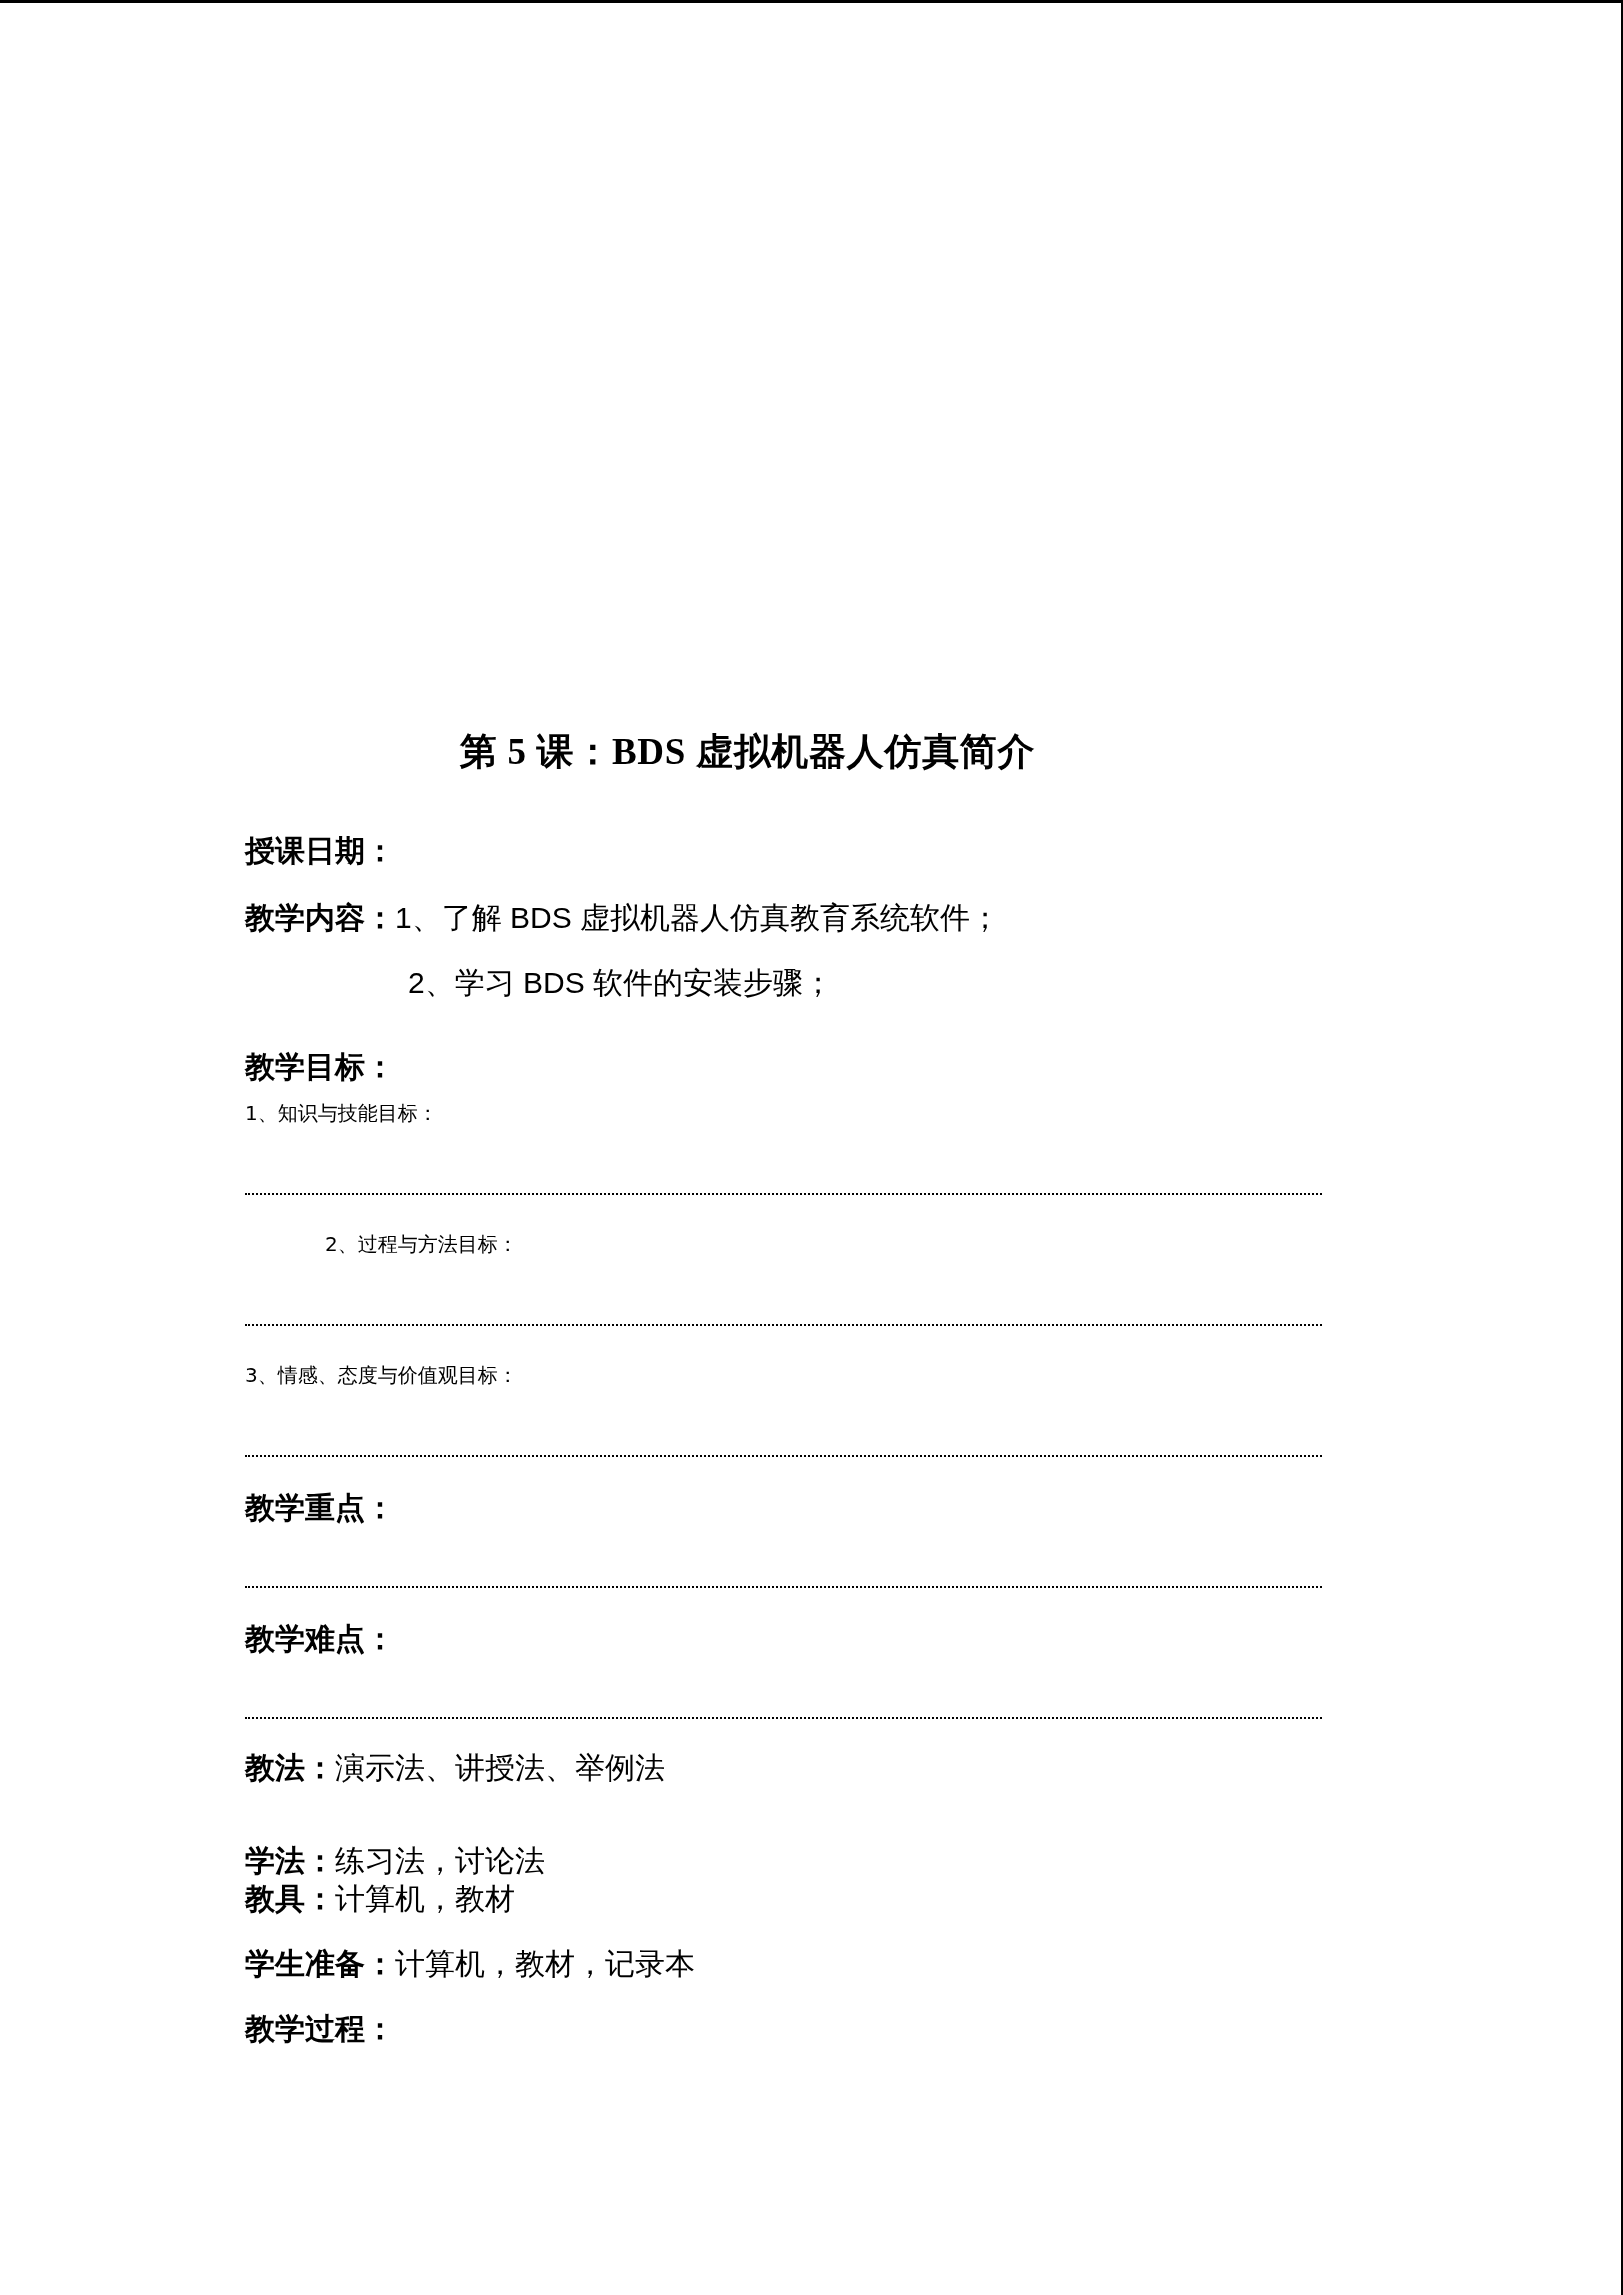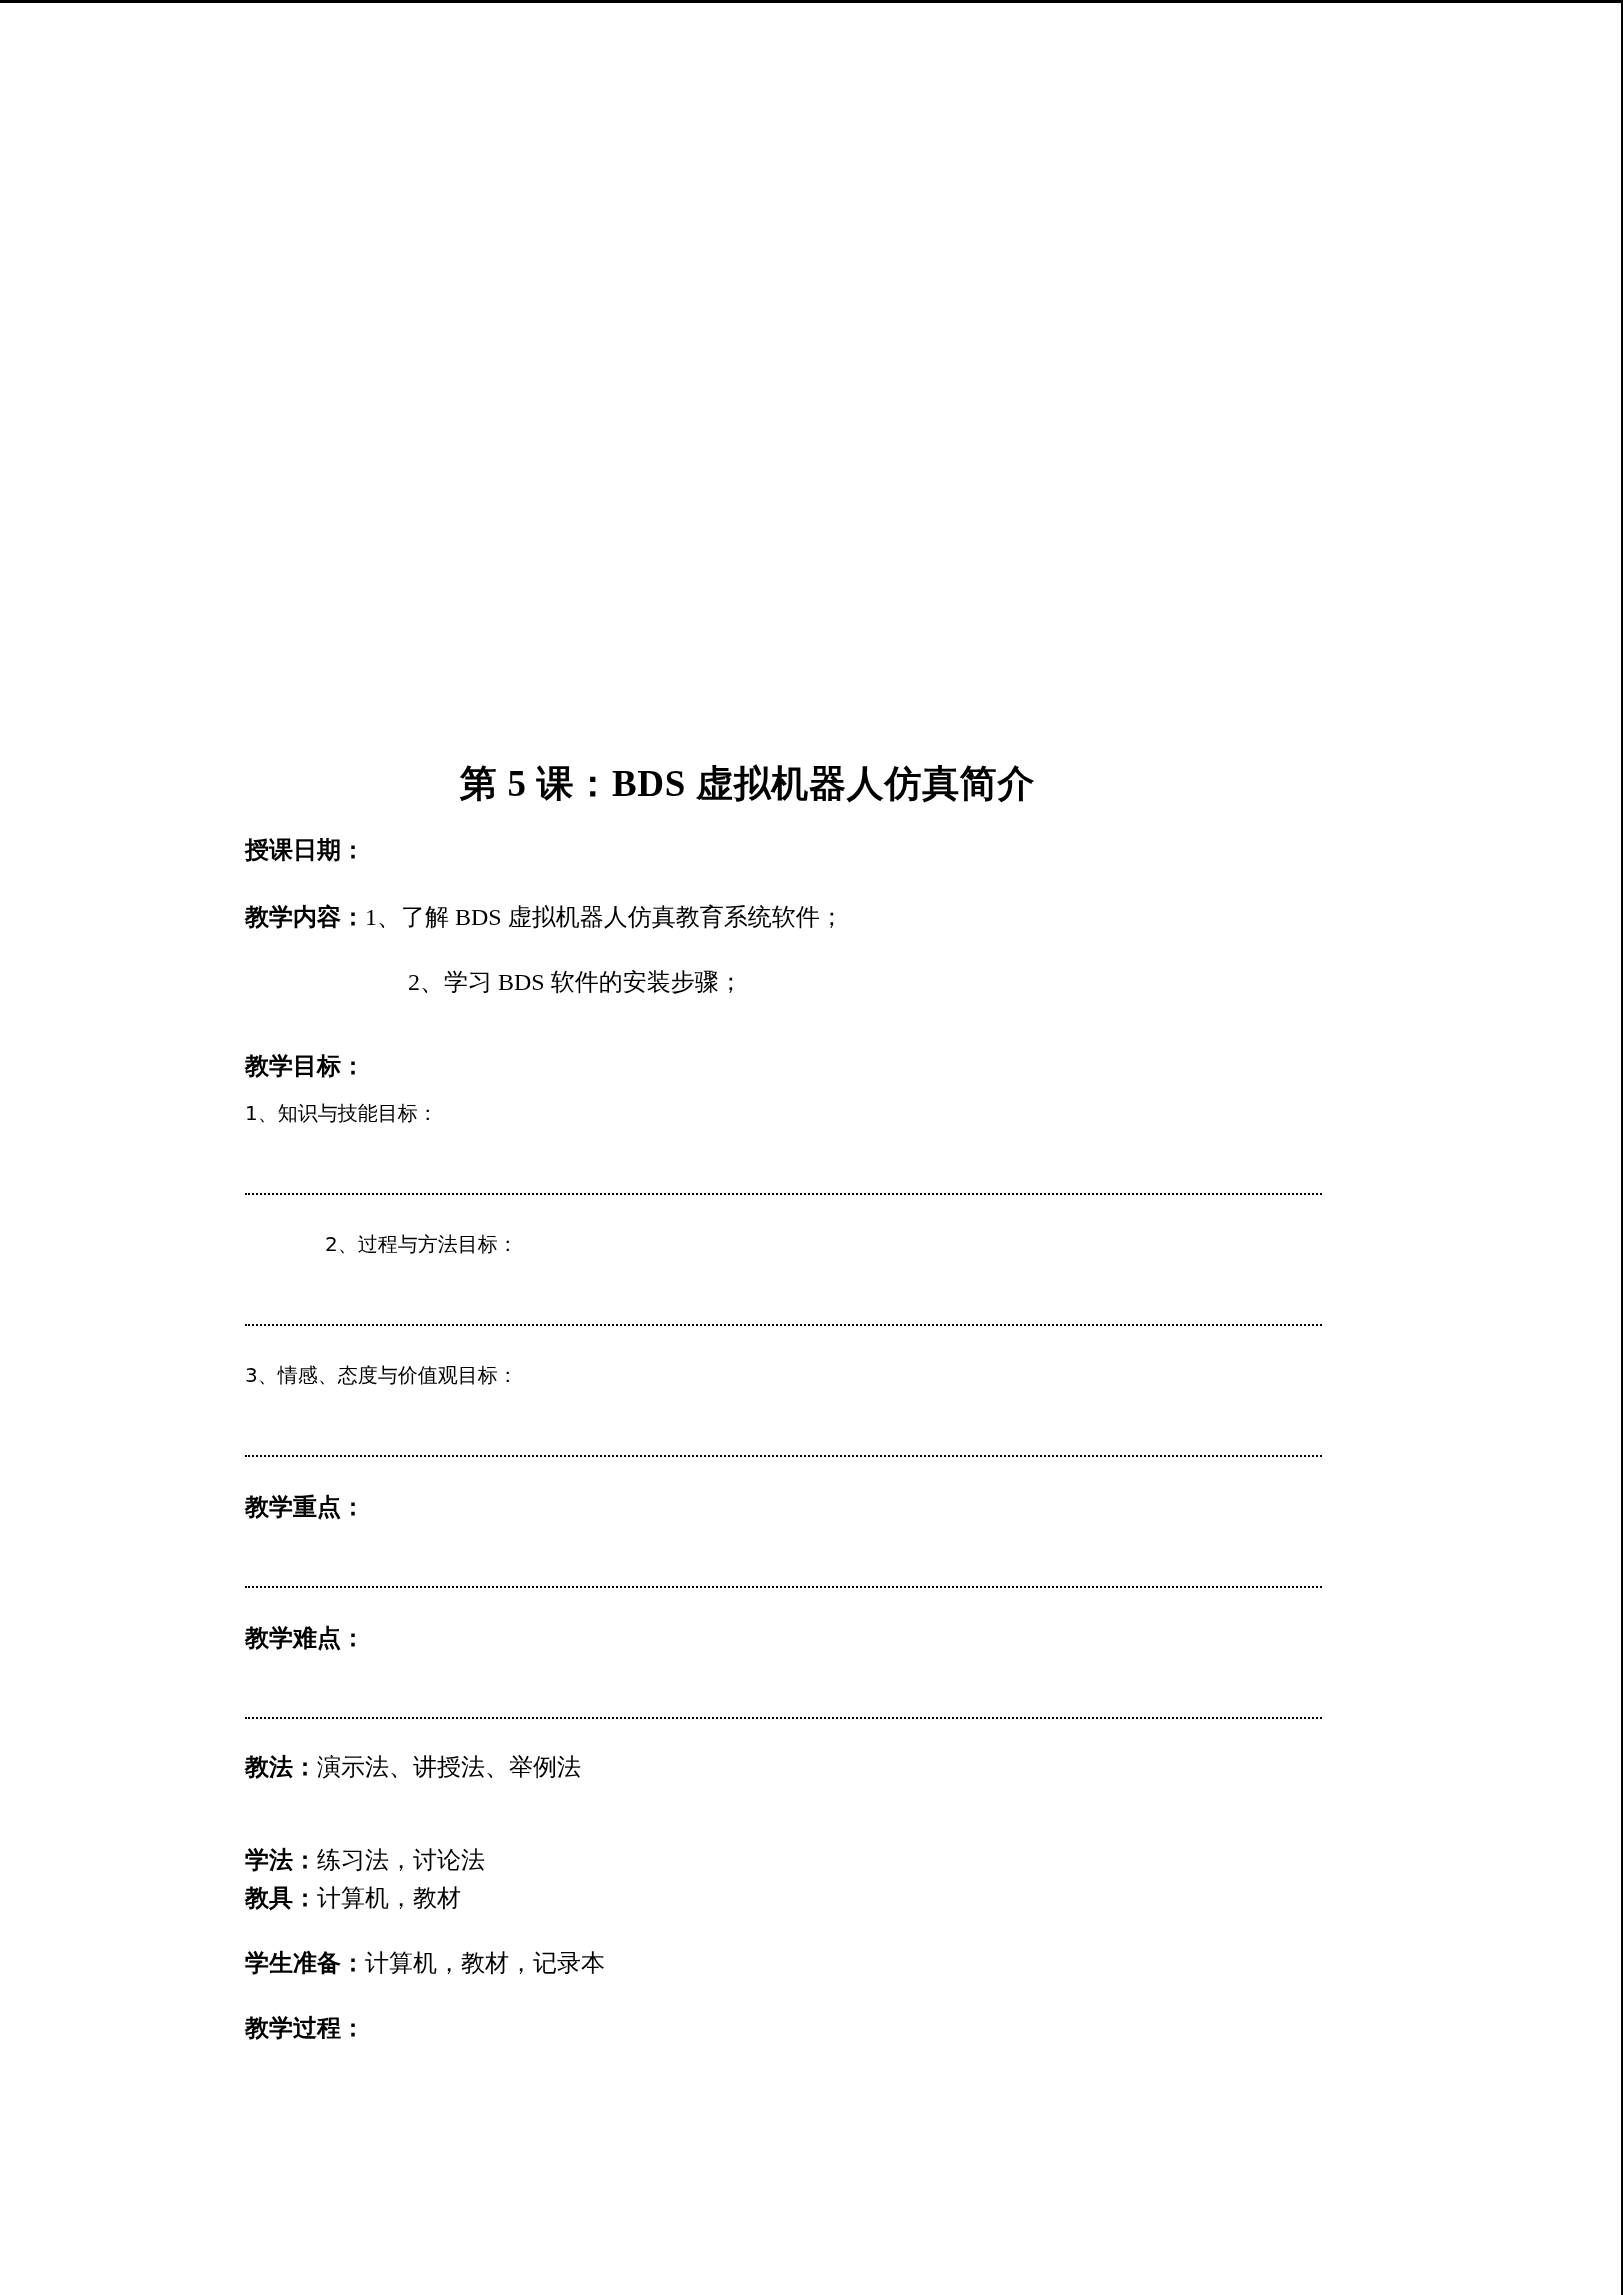--- a/index.html
+++ b/index.html
@@ -24,35 +24,35 @@
     .page-border-right {
       position: absolute;
       right: 0; top: 0;
       width: 2px; height: 2295px;
       background: #000000;
     }
     .title {
       position: absolute;
       left: 0;
       width: 1495px;
-      top: 758px;
+      top: 726px;
       text-align: center;
       font-family: "Liberation Serif", "DejaVu Serif", serif;
       font-weight: bold;
       font-size: 37px;
       line-height: 52px;
       letter-spacing: 0.7px;
     }
     .row {
       position: absolute;
       left: 245px;
-      font-size: 24px;
+      font-size: 30px;
       line-height: 41px;
       white-space: nowrap;
-      font-family: Liberation Serif, serif;
+      font-family: Liberation Sans, sans-serif;
     }
     .row .label {
       font-weight: bold;
     }
     .row .value {
       font-weight: normal;
     }
     .row.sans {
       font-family: "DejaVu Sans", "Liberation Sans", sans-serif;
       font-size: 20px;

